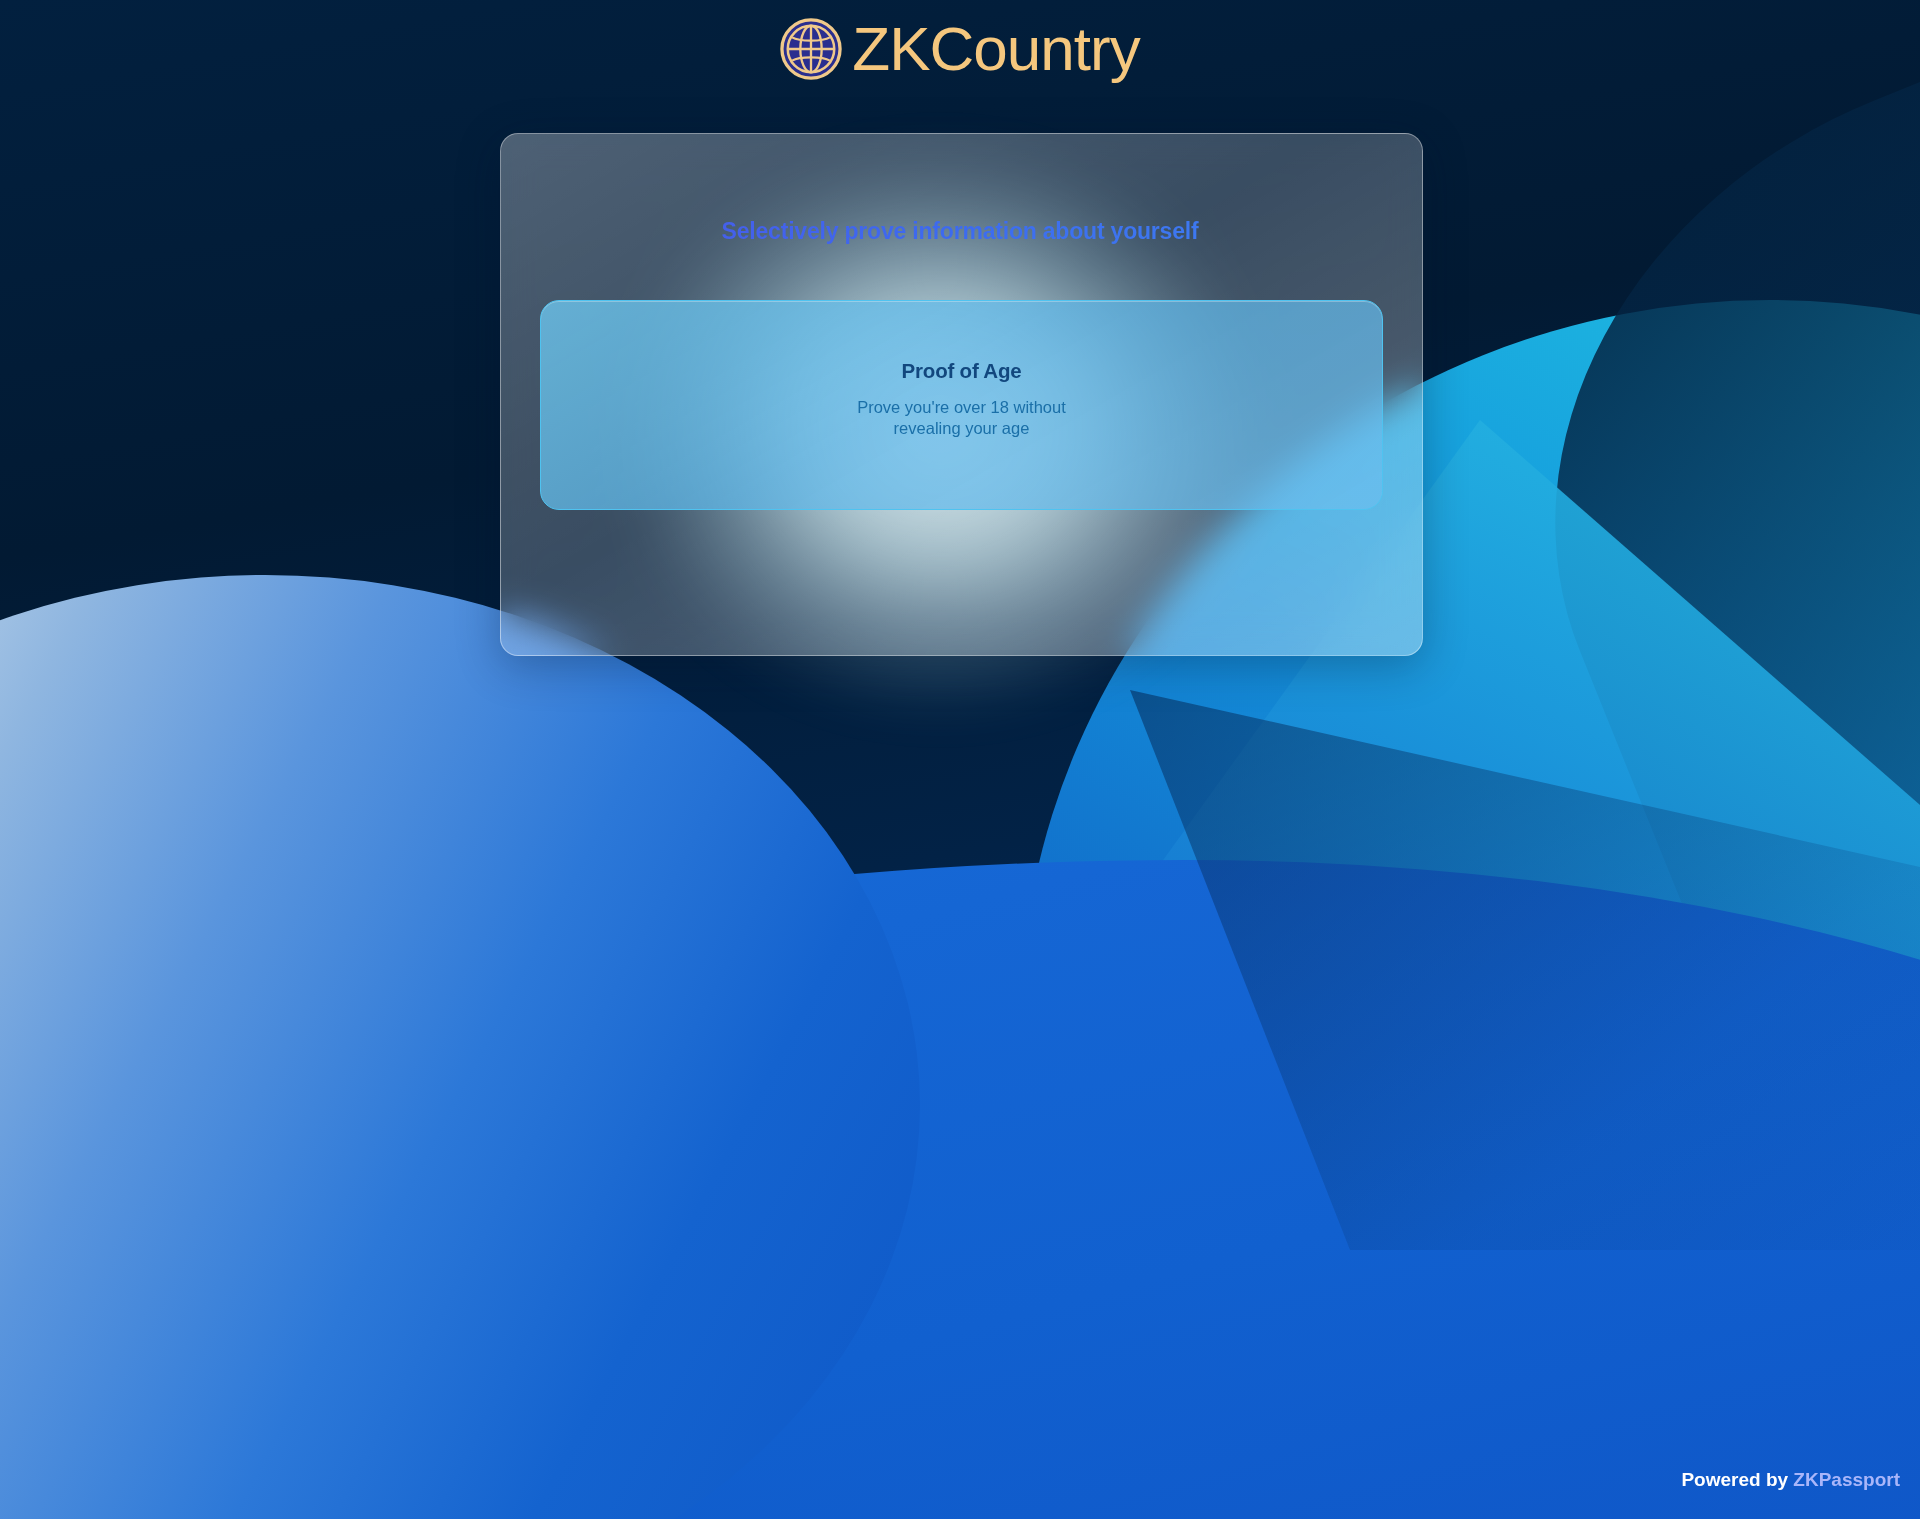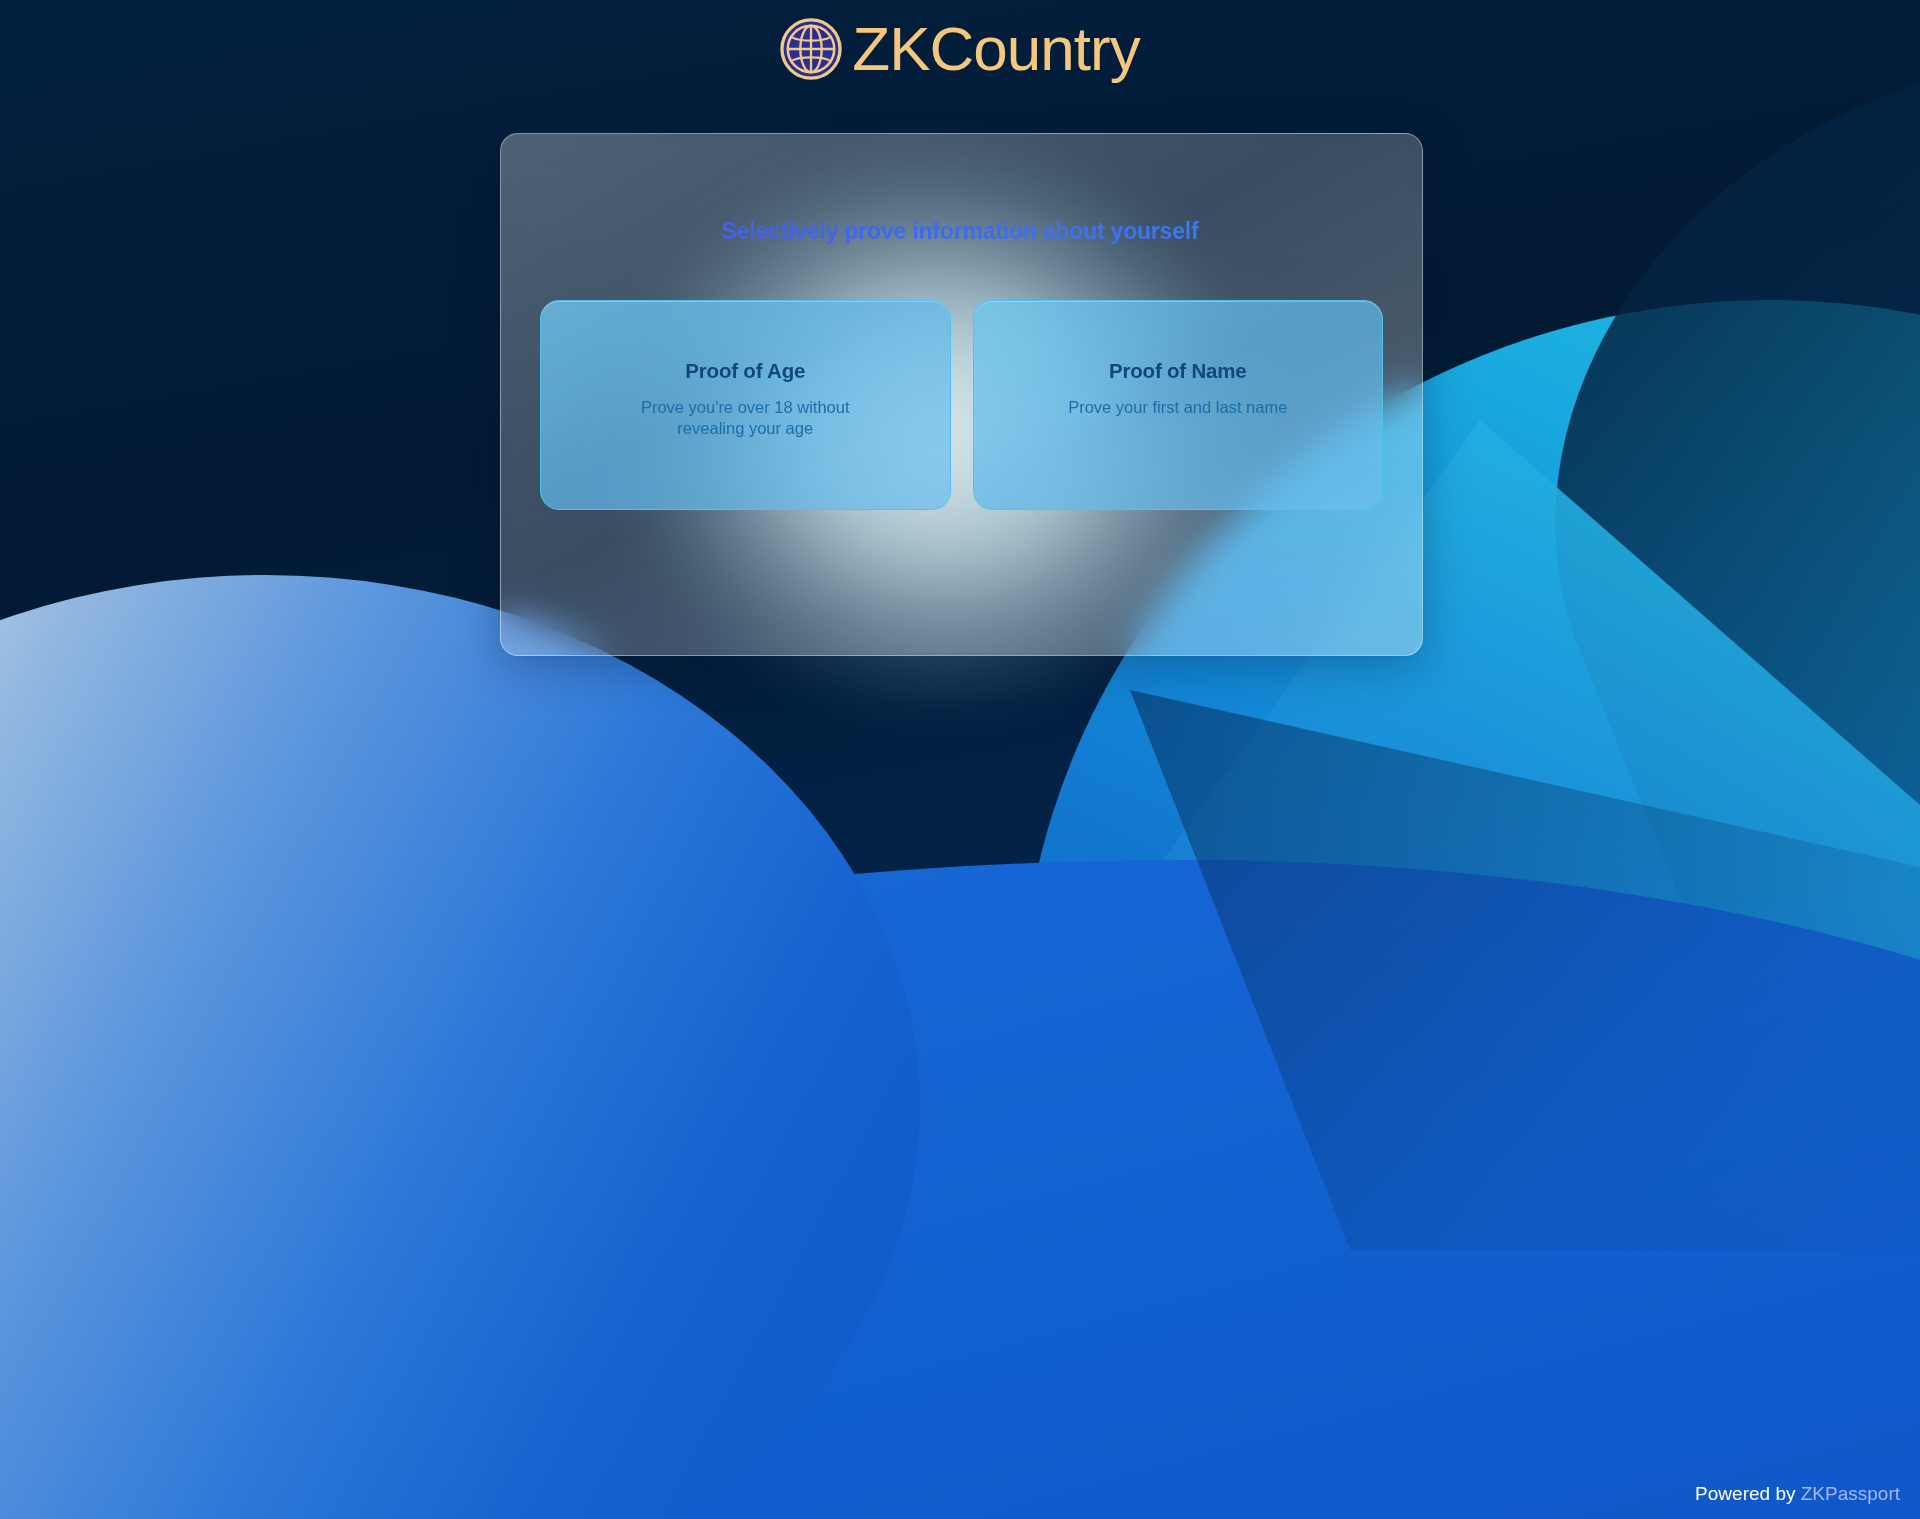--- a/index.html
+++ b/index.html
@@ -256,23 +256,23 @@
     line-height: 1.28;
     color: #1A6FA8;
     text-align: center;
     max-width: 225px;
   }
 
   
   .footer {
     position: absolute;
     right: 20px;
-    bottom: 14px;
+    bottom: 28px;
     font-size: 19px;
-    font-weight: 400;
+    font-weight: 700;
     z-index: 14;
     white-space: nowrap;
   }
   .footer .powered {
     color: #FFFFFF;
   }
   .footer .brand {
     color: #A9B6FA;
   }
 </style>
@@ -310,23 +310,19 @@
 <div class="panel-heading">Selectively prove information about yourself</div>
 
 <div class="cards-row">
 
   <div class="proof-card">
     <div class="proof-title">Proof of Age</div>
     <div class="proof-desc">Prove you're over 18 without revealing your age</div>
   </div>
 
 
-  <div class="proof-card">
-    <div class="proof-title">Proof of Name</div>
-    <div class="proof-desc">Prove your first and last name</div>
-  </div>
 
 </div>
 
 <div class="footer">
   <span class="powered">Powered by</span>
   <span class="brand">ZKPassport</span>
 </div>
 
 </body></html>

